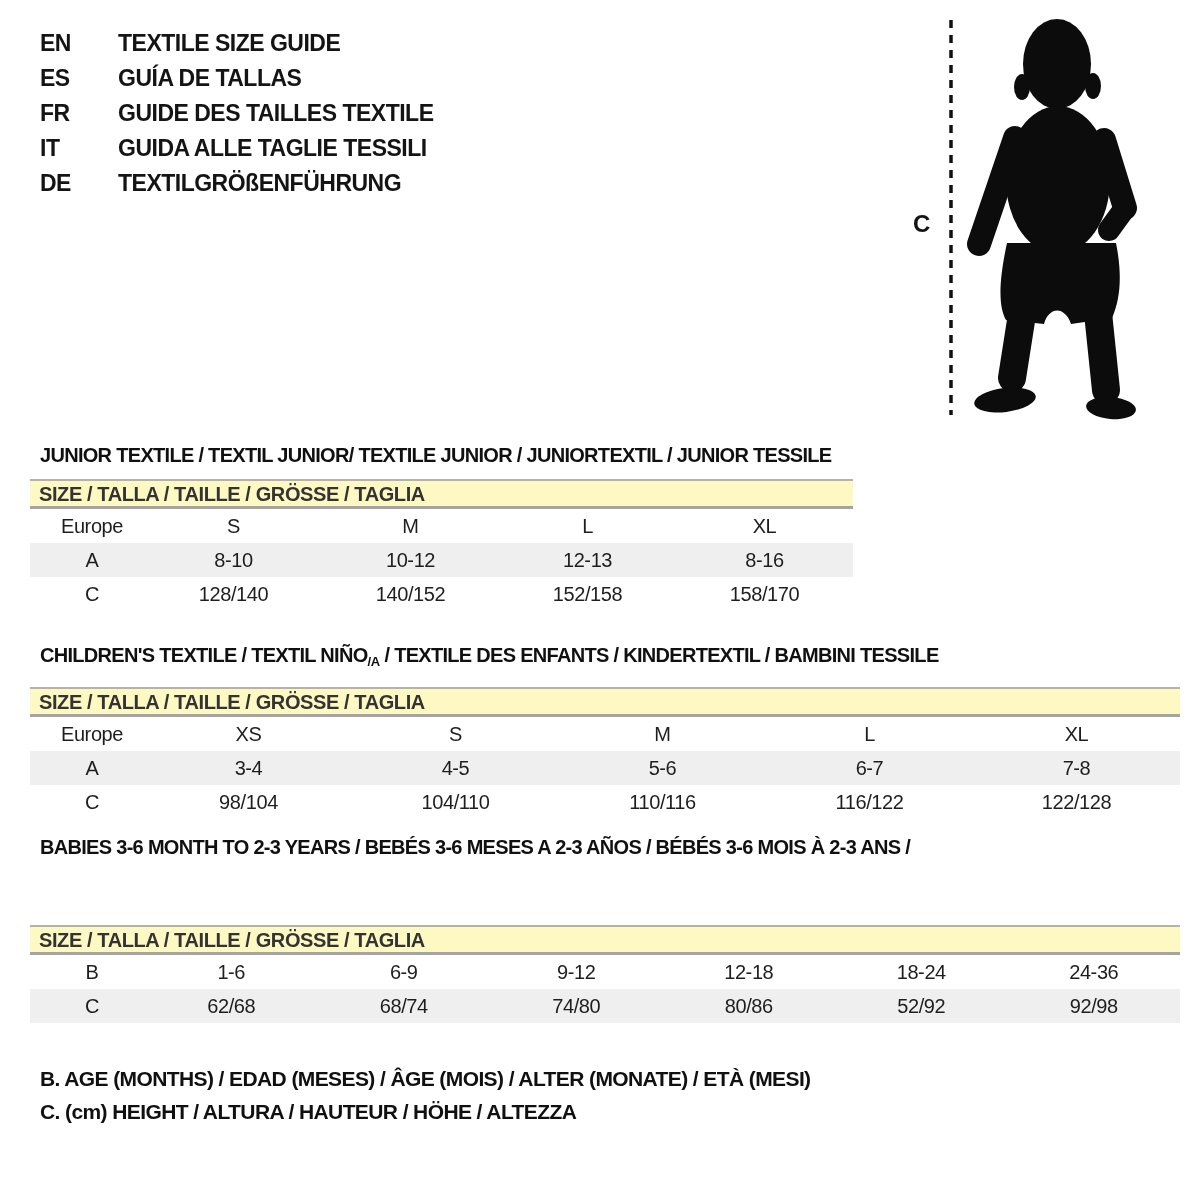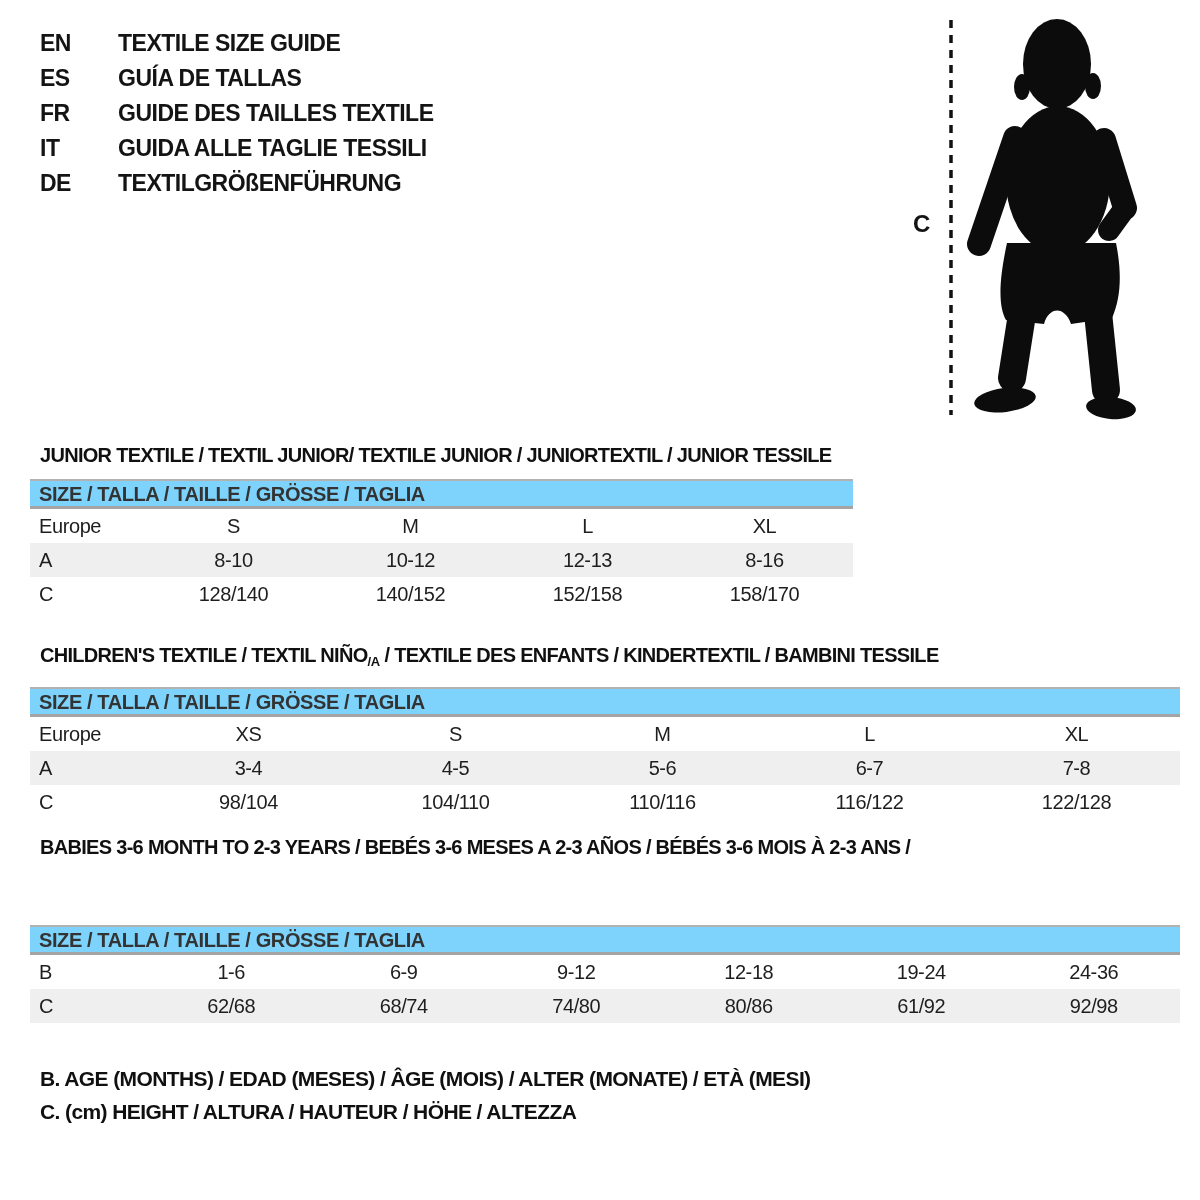--- a/index.html
+++ b/index.html
@@ -33,34 +33,34 @@
     position:absolute; left:40px;
     font-weight:700; font-size:20px; letter-spacing:-0.7px;
     font-stretch:condensed; color:#101010; white-space:nowrap; line-height:34px;
   }
   .sub-frag { font-size:13px; vertical-align:-4px; letter-spacing:-0.5px; }
 
   
   .size-table { position:absolute; left:30px; }
   .size-bar {
     height:30px; line-height:27px;
-    background:#7dd3fc;
+    background:#fef9c3;
     border-top:2px solid #b2b2b2;
     border-bottom:3px solid #a4a4a4;
     font-weight:700; font-size:20px; letter-spacing:-0.4px;
     font-stretch:condensed; color:#333333;
     padding-left:9px; white-space:nowrap;
   }
   .size-table table { border-collapse:collapse; table-layout:fixed; width:100%; }
   .size-table td {
     height:34px; text-align:center;
     font-size:20px; letter-spacing:-0.4px; font-stretch:condensed;
     color:#1e1e1e; white-space:nowrap;
   }
-  .size-table td.lbl { text-align:left; padding-left:9px; }
+  .size-table td.lbl { text-align:center; padding-left:9px; }
   tr.stripe td { background:#efefef; }
 
   
   .legend { position:absolute; left:40px; top:1062px; }
   .legend-line {
     font-weight:700; font-size:21px; letter-spacing:-0.6px;
     font-stretch:condensed; color:#101010; line-height:33px; white-space:nowrap;
   }
 </style>
 </head>
@@ -203,30 +203,30 @@
         <col>
         <col>
       </colgroup>
     <tbody>
         <tr>
       <td class="lbl">B</td>
       <td>1-6</td>
       <td>6-9</td>
       <td>9-12</td>
       <td>12-18</td>
-      <td>19-24</td>
+      <td>18-24</td>
       <td>24-36</td>
     </tr>
     <tr class="stripe">
       <td class="lbl">C</td>
       <td>62/68</td>
       <td>68/74</td>
       <td>74/80</td>
       <td>80/86</td>
-      <td>61/92</td>
+      <td>52/92</td>
       <td>92/98</td>
     </tr>
   </tbody>
     </table>
 </div>
 
 <div class="legend">
   <div class="legend-line">B. AGE (MONTHS) / EDAD (MESES) / ÂGE (MOIS) / ALTER (MONATE) / ETÀ (MESI)</div>
   <div class="legend-line">C. (cm) HEIGHT / ALTURA / HAUTEUR / HÖHE / ALTEZZA</div>
 </div>

